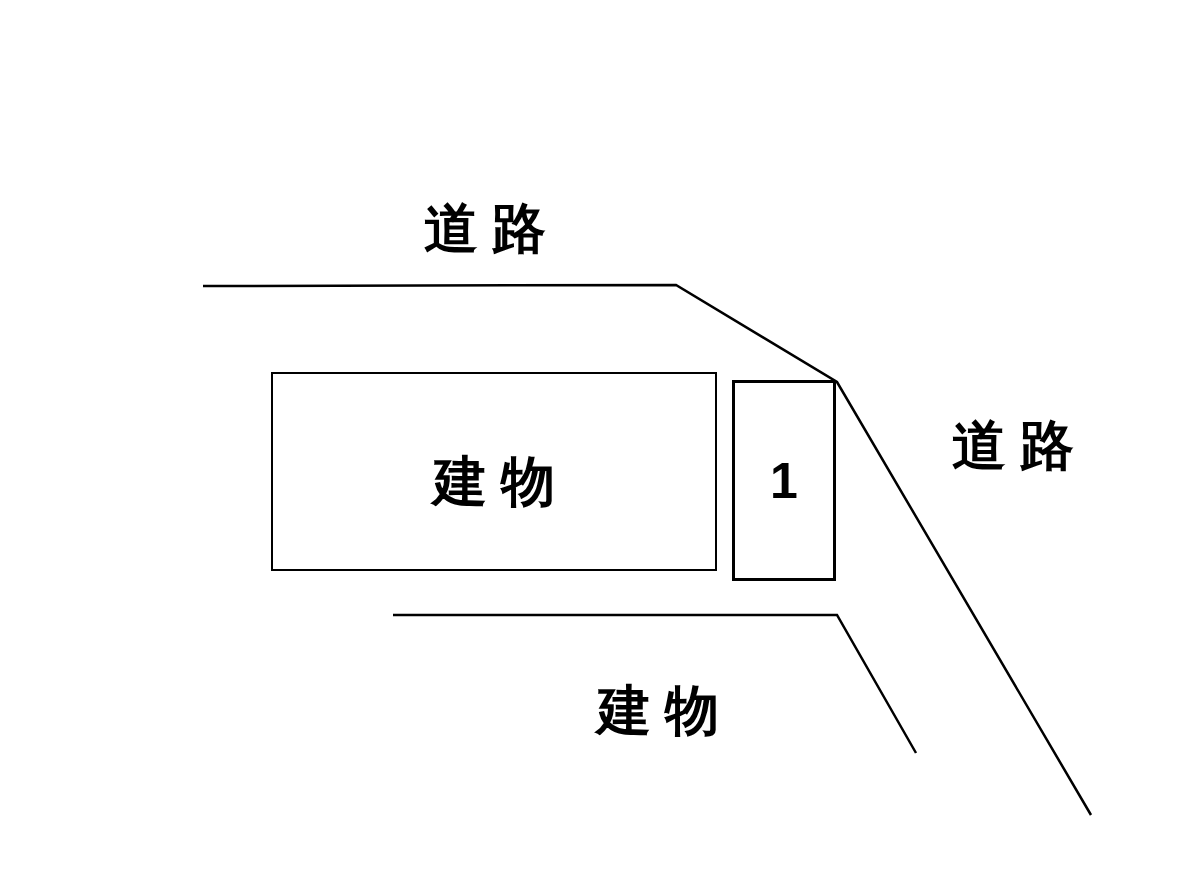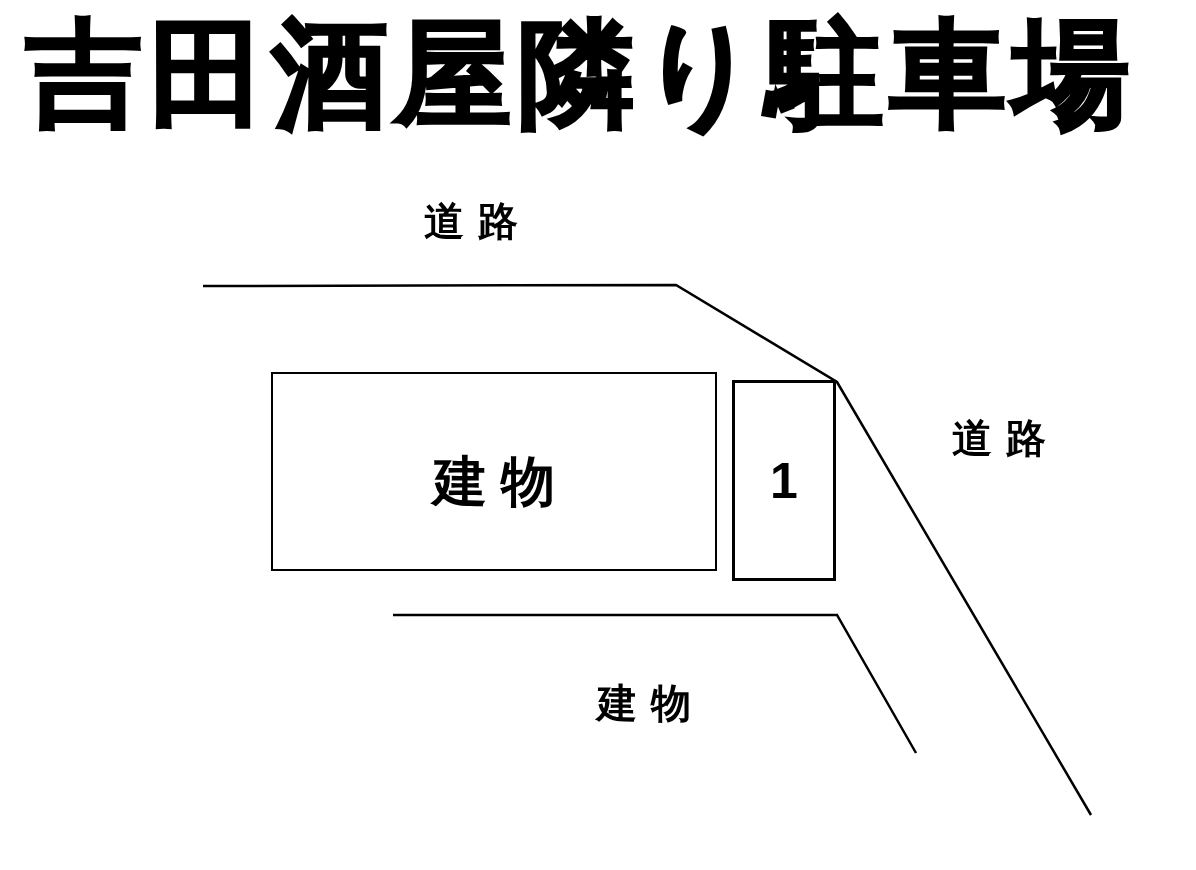--- a/index.html
+++ b/index.html
@@ -24,21 +24,21 @@
     font-size: 116px;
     line-height: 1.0;
     font-weight: 900;
     letter-spacing: 7px;
     color: #000000;
     -webkit-text-stroke: 3px #000000;
     white-space: nowrap;
   }
   .map-label {
     position: absolute;
-    font-size: 40px;
+    font-size: 54px;
     line-height: 1.0;
     font-weight: bold;
     letter-spacing: 14px;
     color: #000000;
     white-space: nowrap;
   }
   .road-label-top    { left: 424px; top: 201px; }
   .road-label-right  { left: 952px; top: 418px; }
   .adjacent-building-label { left: 597px; top: 683px; }
   .lines-svg {
@@ -90,21 +90,20 @@
     font-weight: bold;
     line-height: 1.0;
     color: #000000;
   }
 </style>
 </head>
 <body>
 
 <div class="canvas">
 
-  <div class="page-title">吉田酒屋隣り駐車場</div>
 
   <div class="map-label road-label-top">道路</div>
 
   <div class="map-label road-label-right">道路</div>
 
   <svg class="lines-svg" viewBox="0 0 1196 870" xmlns="http://www.w3.org/2000/svg">
     <polyline points="203,286 676,285 837,382 1091,815" fill="none" stroke="#000000" stroke-width="2.5"></polyline>
     <polyline points="393,615 837,615 916,753" fill="none" stroke="#000000" stroke-width="2.5"></polyline>
   </svg>
 

